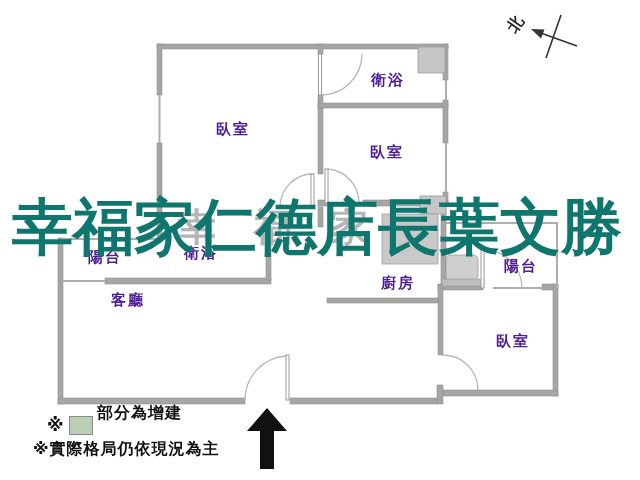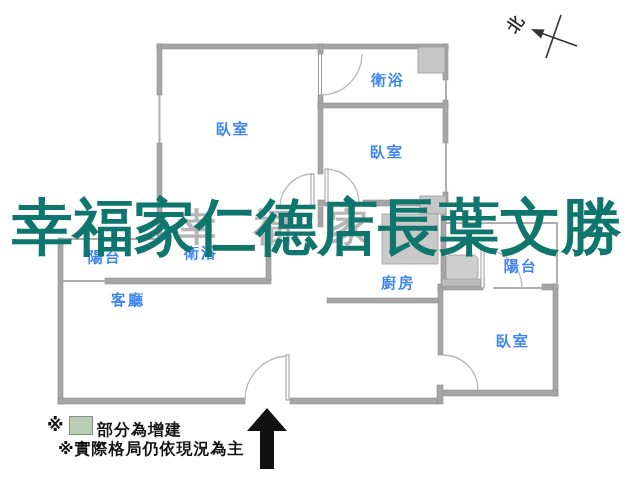--- a/index.html
+++ b/index.html
@@ -3,21 +3,21 @@
 <meta charset="utf-8">
 <style>
   html,body{margin:0;padding:0;background:#ffffff;}
   #stage{
     position:relative;width:640px;height:480px;background:#ffffff;overflow:hidden;
     font-family:"DejaVu Sans","Liberation Sans",sans-serif;
   }
   #plan-svg{position:absolute;left:0;top:0;z-index:1;}
   .room-label{
     position:absolute;z-index:3;transform:translate(-50%,-50%);
-    font-size:15px;font-weight:600;color:#3b82f6;letter-spacing:2px;white-space:nowrap;
+    font-size:15px;font-weight:600;color:#4c1d95;letter-spacing:2px;white-space:nowrap;
   }
   .wm-back{
     position:absolute;z-index:2;left:178px;top:208px;
     font-size:38px;font-weight:bold;color:#b5b5b5;letter-spacing:38px;
     white-space:nowrap;line-height:1;
   }
   .wm-front{
     position:absolute;z-index:4;left:12px;top:196px;
     font-size:61px;font-weight:bold;color:#0f766e;letter-spacing:0px;
     white-space:nowrap;line-height:1;text-align:center;
@@ -26,22 +26,22 @@
     position:absolute;z-index:3;left:508px;top:14px;
     font-size:16px;font-weight:bold;color:#2b2b2b;
     transform:rotate(-55deg);
   }
   .legend{position:absolute;z-index:3;}
   .legend-marker{position:absolute;left:47px;top:415px;font-size:17px;color:#111;font-weight:600;}
   .legend-swatch{
     position:absolute;left:69px;top:416px;width:22px;height:17px;
     background:#b9ceb2;border:1px solid #8a8a8a;z-index:3;
   }
-  .legend-text1{position:absolute;left:97px;top:420px;font-size:16px;font-weight:600;color:#111;letter-spacing:1px;}
-  .legend-text2{position:absolute;left:58px;top:439px;font-size:16px;font-weight:600;color:#111;letter-spacing:1px;}
+  .legend-text1{position:absolute;left:97px;top:403px;font-size:16px;font-weight:600;color:#111;letter-spacing:1px;}
+  .legend-text2{position:absolute;left:33px;top:439px;font-size:16px;font-weight:600;color:#111;letter-spacing:1px;}
 </style>
 </head>
 <body>
 
 <div id="stage">
 
   <svg id="plan-svg" width="640" height="480" viewBox="0 0 640 480">
 
     <g fill="#a6a6a6" stroke="#8f8f8f" stroke-width="0.6">
 

